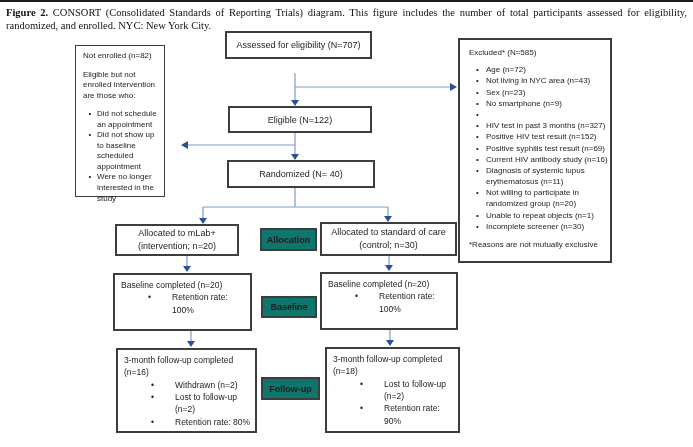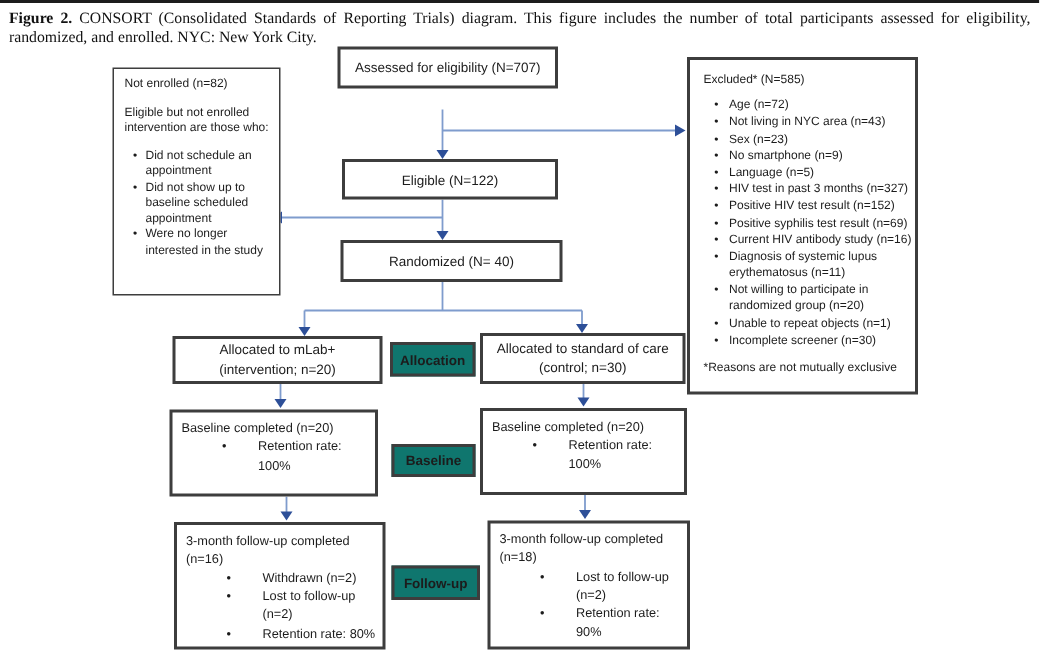--- a/index.html
+++ b/index.html
@@ -93,21 +93,21 @@
     <g>
       <path d="M191,331 V342"></path>
       <polygon points="187,341 195,341 191,347"></polygon>
     </g>
     <g>
       <path d="M390,330 V341"></path>
       <polygon points="386,340 394,340 390,346"></polygon>
     </g>
   </svg>
 
-  <div class="box side-box" style="left:75px;top:45px;width:112px;height:152px">
+  <div class="box side-box" style="left:75px;top:45px;width:90px;height:152px">
     <div>Not enrolled (n=82)</div>
     <div class="sub">Eligible but not enrolled intervention are those who:</div>
     <div class="bl">
       <div class="bullet">
           <span class="dot"></span>
           <span class="bt">Did not schedule an appointment</span>
         </div>
       <div class="bullet">
           <span class="dot"></span>
           <span class="bt">Did not show up to baseline scheduled appointment</span>
@@ -133,21 +133,20 @@
       <div class="bullet">
           <span class="dot"></span>
           <span class="bt">Sex (n=23)</span>
         </div>
       <div class="bullet">
           <span class="dot"></span>
           <span class="bt">No smartphone (n=9)</span>
         </div>
       <div class="bullet">
           <span class="dot"></span>
-          <span class="bt">Language (n=5)</span>
         </div>
       <div class="bullet">
           <span class="dot"></span>
           <span class="bt">HIV test in past 3 months (n=327)</span>
         </div>
       <div class="bullet">
           <span class="dot"></span>
           <span class="bt">Positive HIV test result (n=152)</span>
         </div>
       <div class="bullet">
@@ -181,21 +180,21 @@
   <div class="box center-box" style="left:225px;top:31px;width:147px;height:28px">
     <span>Assessed for eligibility (N=707)</span>
   </div>
   <div class="box center-box" style="left:228px;top:106px;width:144px;height:27px">
     <span>Eligible (N=122)</span>
   </div>
   <div class="box center-box" style="left:227px;top:160px;width:148px;height:28px">
     <span>Randomized (N= 40)</span>
   </div>
 
-  <div class="box center-box two-line" style="left:115px;top:224px;width:140px;height:32px">
+  <div class="box center-box two-line" style="left:115px;top:224px;width:124px;height:32px">
     <div>Allocated to mLab+</div>
     <div>(intervention; n=20)</div>
   </div>
   <div class="stage-label" style="left:260px;top:228px;width:57px;height:23px">
     <span>Allocation</span>
   </div>
   <div class="box center-box two-line" style="left:320px;top:222px;width:137px;height:34px">
     <div>Allocated to standard of care</div>
     <div>(control; n=30)</div>
   </div>

